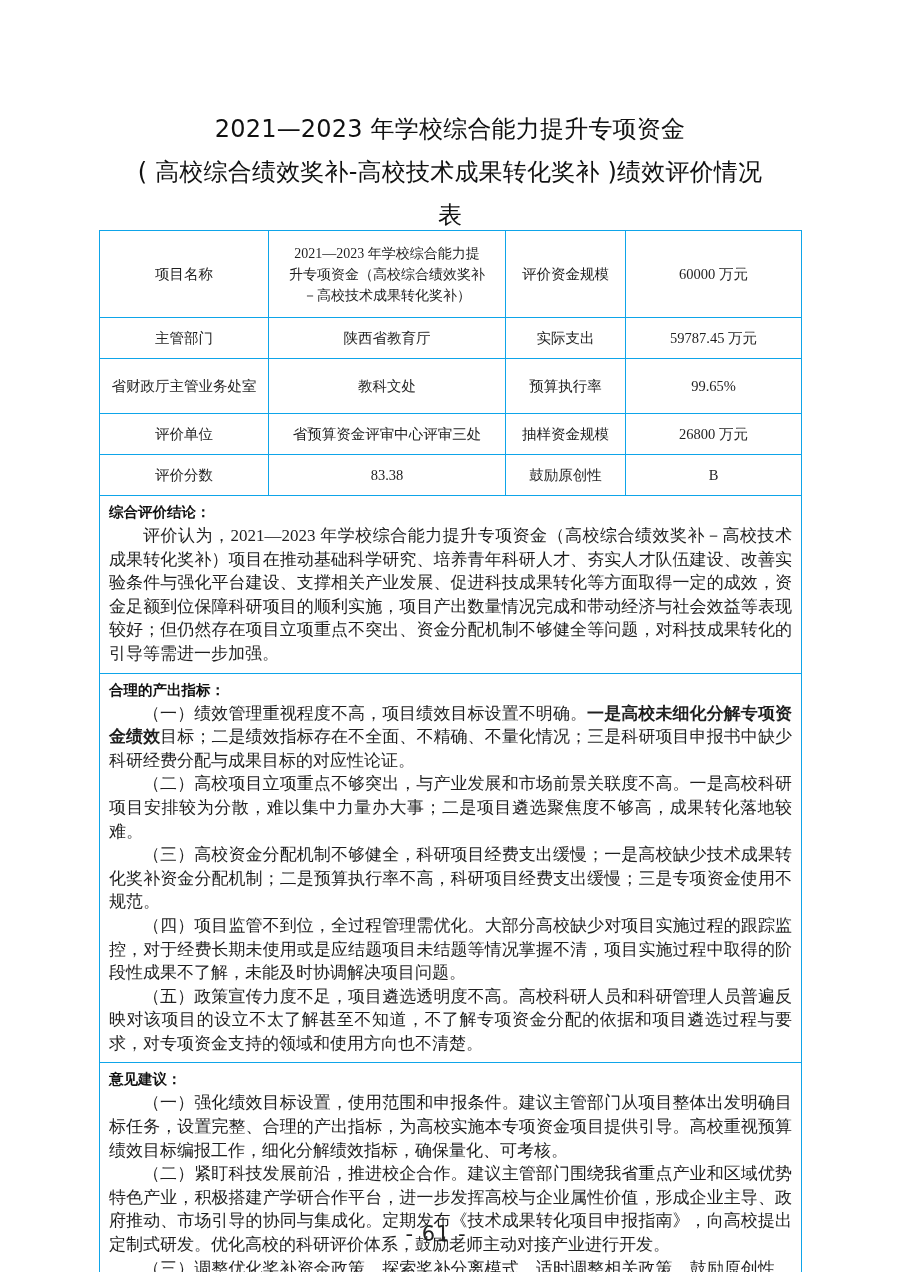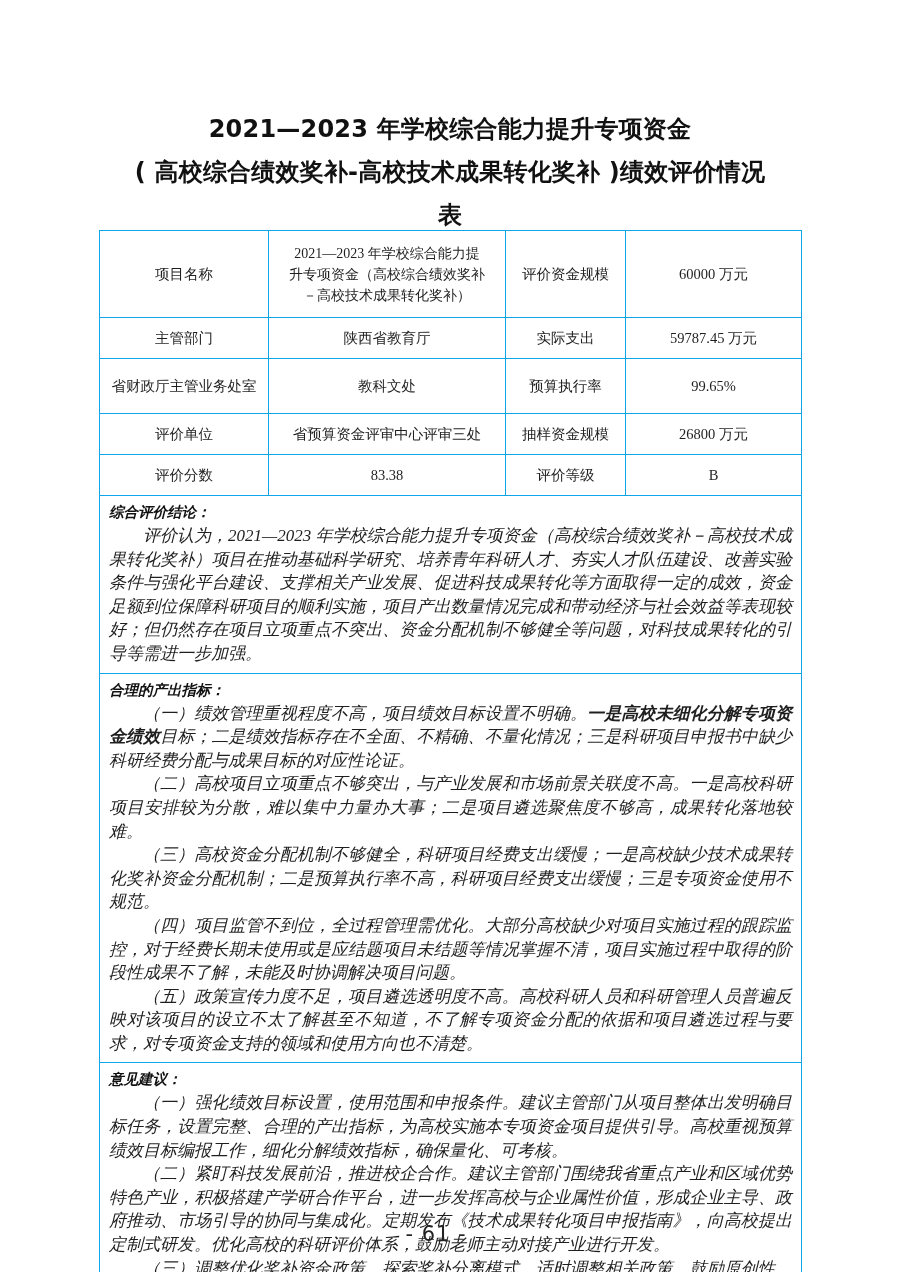--- a/index.html
+++ b/index.html
@@ -24,21 +24,21 @@
   }
 
   
   .doc-title {
     position: absolute;
     left: 100px;
     top: 108px;
     width: 700px;
     text-align: center;
     font-family: "DejaVu Sans", "Liberation Sans", sans-serif;
-    font-weight: 700;
+    font-weight: 400;
     font-size: 24px;
     line-height: 43px;
     letter-spacing: 0.2px;
     color: #111;
   }
   .doc-title .tline { display: block; white-space: nowrap; }
   .doc-title .tline.l3 { letter-spacing: 0; }
 
   
   .eval-table {
@@ -73,21 +73,20 @@
 
   .row-tall td { height: 76px; }
   .row-mid td  { height: 44px; }
   .row-std td  { height: 30px; }
 
   
   .block-cell {
     text-align: left !important;
     padding: 5px 9px 7px 9px !important;
     vertical-align: top !important;
-    font-style: italic;
   }
   .block-head {
     font-family: "DejaVu Sans", "Liberation Sans", sans-serif;
     font-weight: 700;
     font-size: 14.5px;
     line-height: 22px;
     color: #111;
     margin: 0 0 1px 0;
   }
   .para {
@@ -184,21 +183,21 @@
       </tr>
       <tr class="row-std">
         <td>评价单位</td>
         <td>省预算资金评审中心评审三处</td>
         <td>抽样资金规模</td>
         <td>26800 万元</td>
       </tr>
       <tr class="row-std">
         <td>评价分数</td>
         <td>83.38</td>
-        <td>评价等级</td>
+        <td>鼓励原创性</td>
         <td>B</td>
       </tr>
 
       <tr>
         <td class="block-cell" colspan="4">
           <div class="block-head">综合评价结论：</div>
           <p class="para">评价认为，2021—2023 年学校综合能力提升专项资金（高校综合绩效奖补－高校技术成果转化奖补）项目在推动基础科学研究、培养青年科研人才、夯实人才队伍建设、改善实验条件与强化平台建设、支撑相关产业发展、促进科技成果转化等方面取得一定的成效，资金足额到位保障科研项目的顺利实施，项目产出数量情况完成和带动经济与社会效益等表现较好；但仍然存在项目立项重点不突出、资金分配机制不够健全等问题，对科技成果转化的引导等需进一步加强。</p>
         </td>
       </tr>
 

